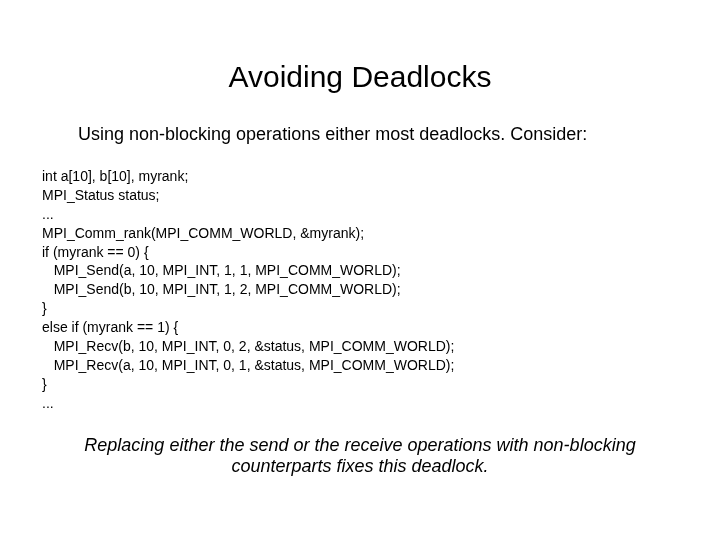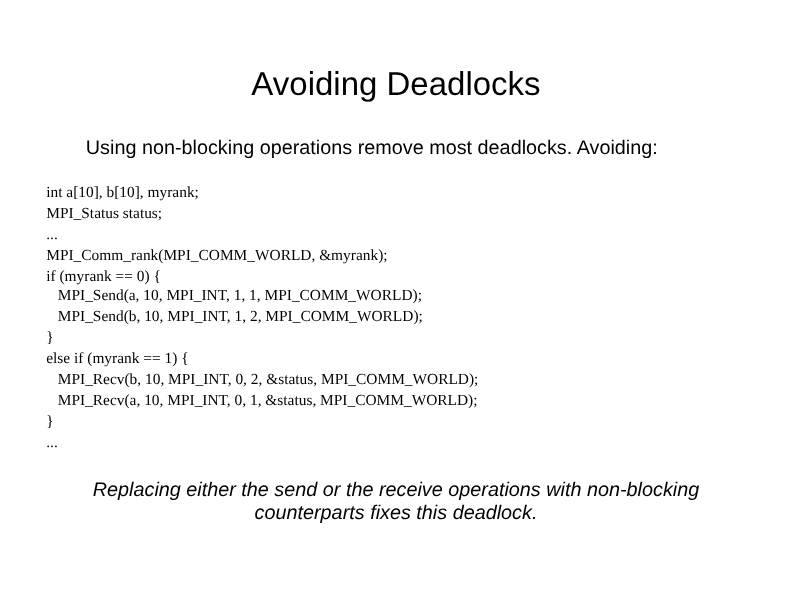--- a/index.html
+++ b/index.html
@@ -22,39 +22,39 @@
     text-align: center;
     font-size: 30px;
     font-weight: 400;
     margin: 0 0 30px 0;
   }
   .intro {
     font-size: 18px;
     margin: 0 0 22px 38px;
   }
   .code {
-    font-family: Liberation Serif, serif;
+    font-family: Liberation Sans, sans-serif;
     font-size: 14px;
     line-height: 1.35;
     white-space: pre;
     margin: 0 0 22px 2px;
   }
   .outro {
     font-size: 18px;
     text-align: center;
     margin: 0 30px;
     font-style: italic;
   }
 </style>
 </head>
 <body>
 
 <div class="slide">
   <h1 class="title">Avoiding Deadlocks</h1>
-  <p class="intro">Using non-blocking operations remove most deadlocks. Avoiding:</p>
+  <p class="intro">Using non-blocking operations either most deadlocks. Consider:</p>
   <div class="code">int a[10], b[10], myrank;
 MPI_Status status;
 ...
 MPI_Comm_rank(MPI_COMM_WORLD, &amp;myrank);
 if (myrank == 0) {
    MPI_Send(a, 10, MPI_INT, 1, 1, MPI_COMM_WORLD);
    MPI_Send(b, 10, MPI_INT, 1, 2, MPI_COMM_WORLD);
 }
 else if (myrank == 1) {
    MPI_Recv(b, 10, MPI_INT, 0, 2, &amp;status, MPI_COMM_WORLD);

